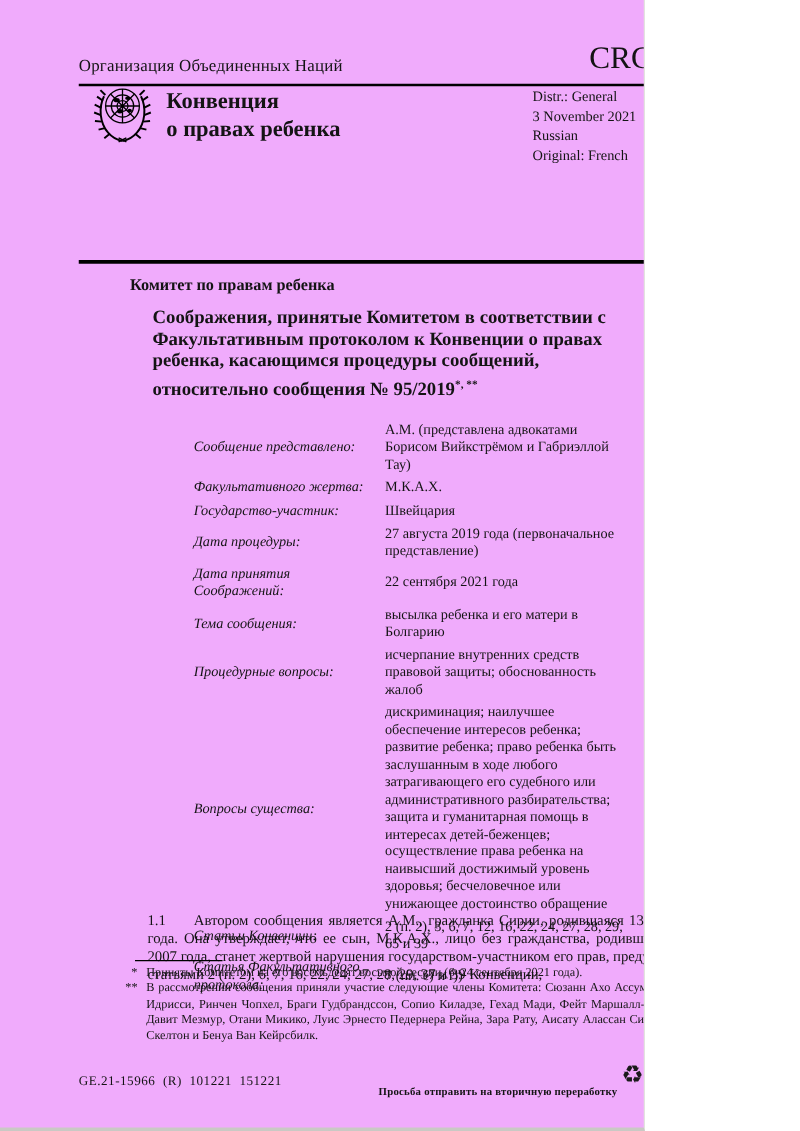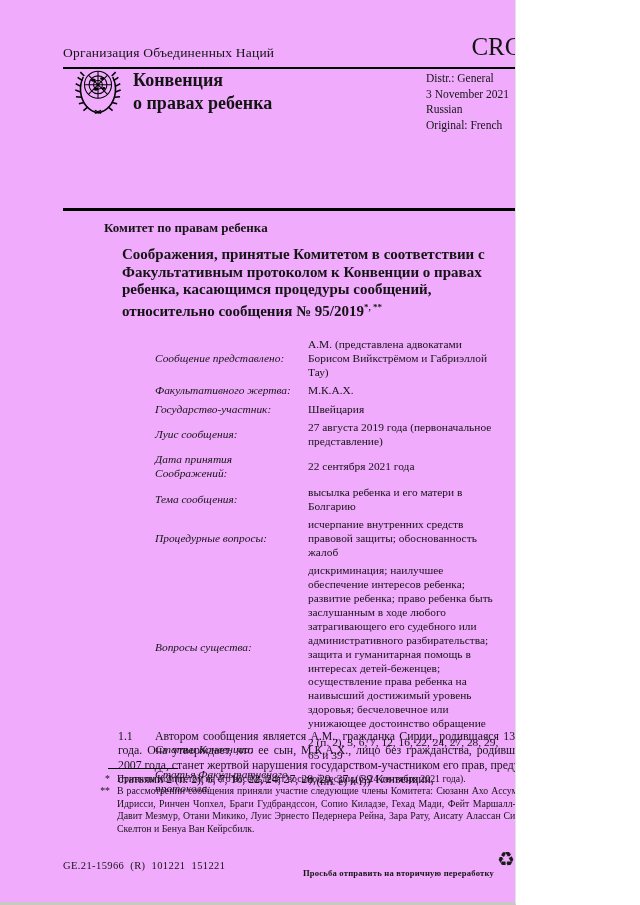--- a/index.html
+++ b/index.html
@@ -111,21 +111,21 @@
     </div>
     <div class="case-row">
       <div class="case-label">Факультативного жертва:</div>
       <div class="case-value">М.К.А.Х.</div>
     </div>
     <div class="case-row">
       <div class="case-label">Государство-участник:</div>
       <div class="case-value">Швейцария</div>
     </div>
     <div class="case-row">
-      <div class="case-label">Луис сообщения:</div>
+      <div class="case-label">Дата процедуры:</div>
       <div class="case-value">27 августа 2019 года (первоначальное представление)</div>
     </div>
     <div class="case-row">
       <div class="case-label">Дата принятия Соображений:</div>
       <div class="case-value">22 сентября 2021 года</div>
     </div>
     <div class="case-row">
       <div class="case-label">Тема сообщения:</div>
       <div class="case-value">высылка ребенка и его матери в Болгарию</div>
     </div>

